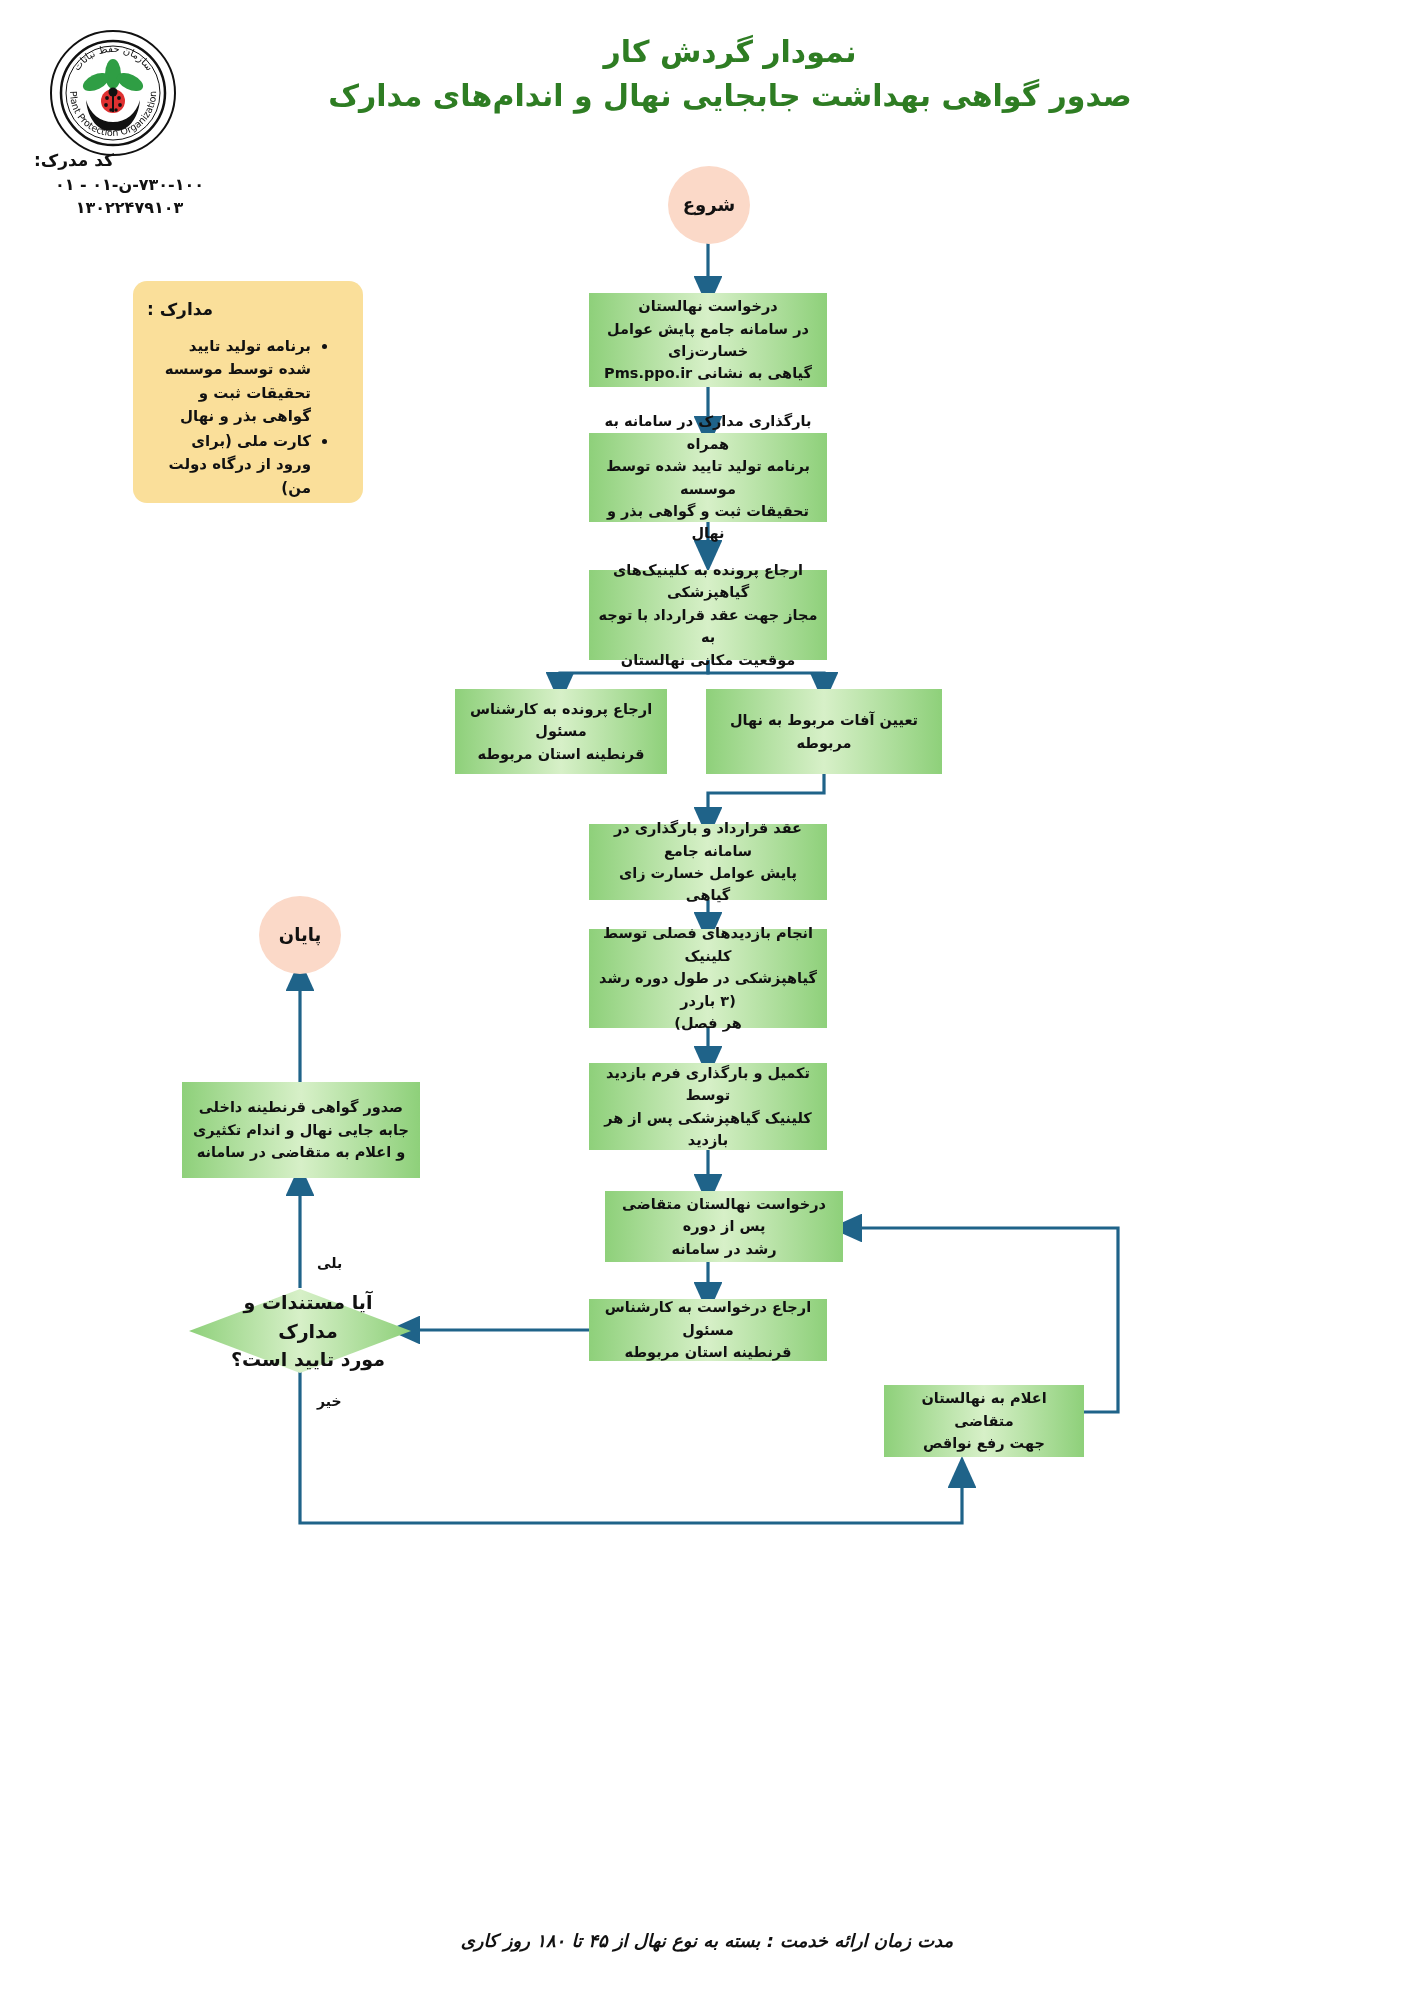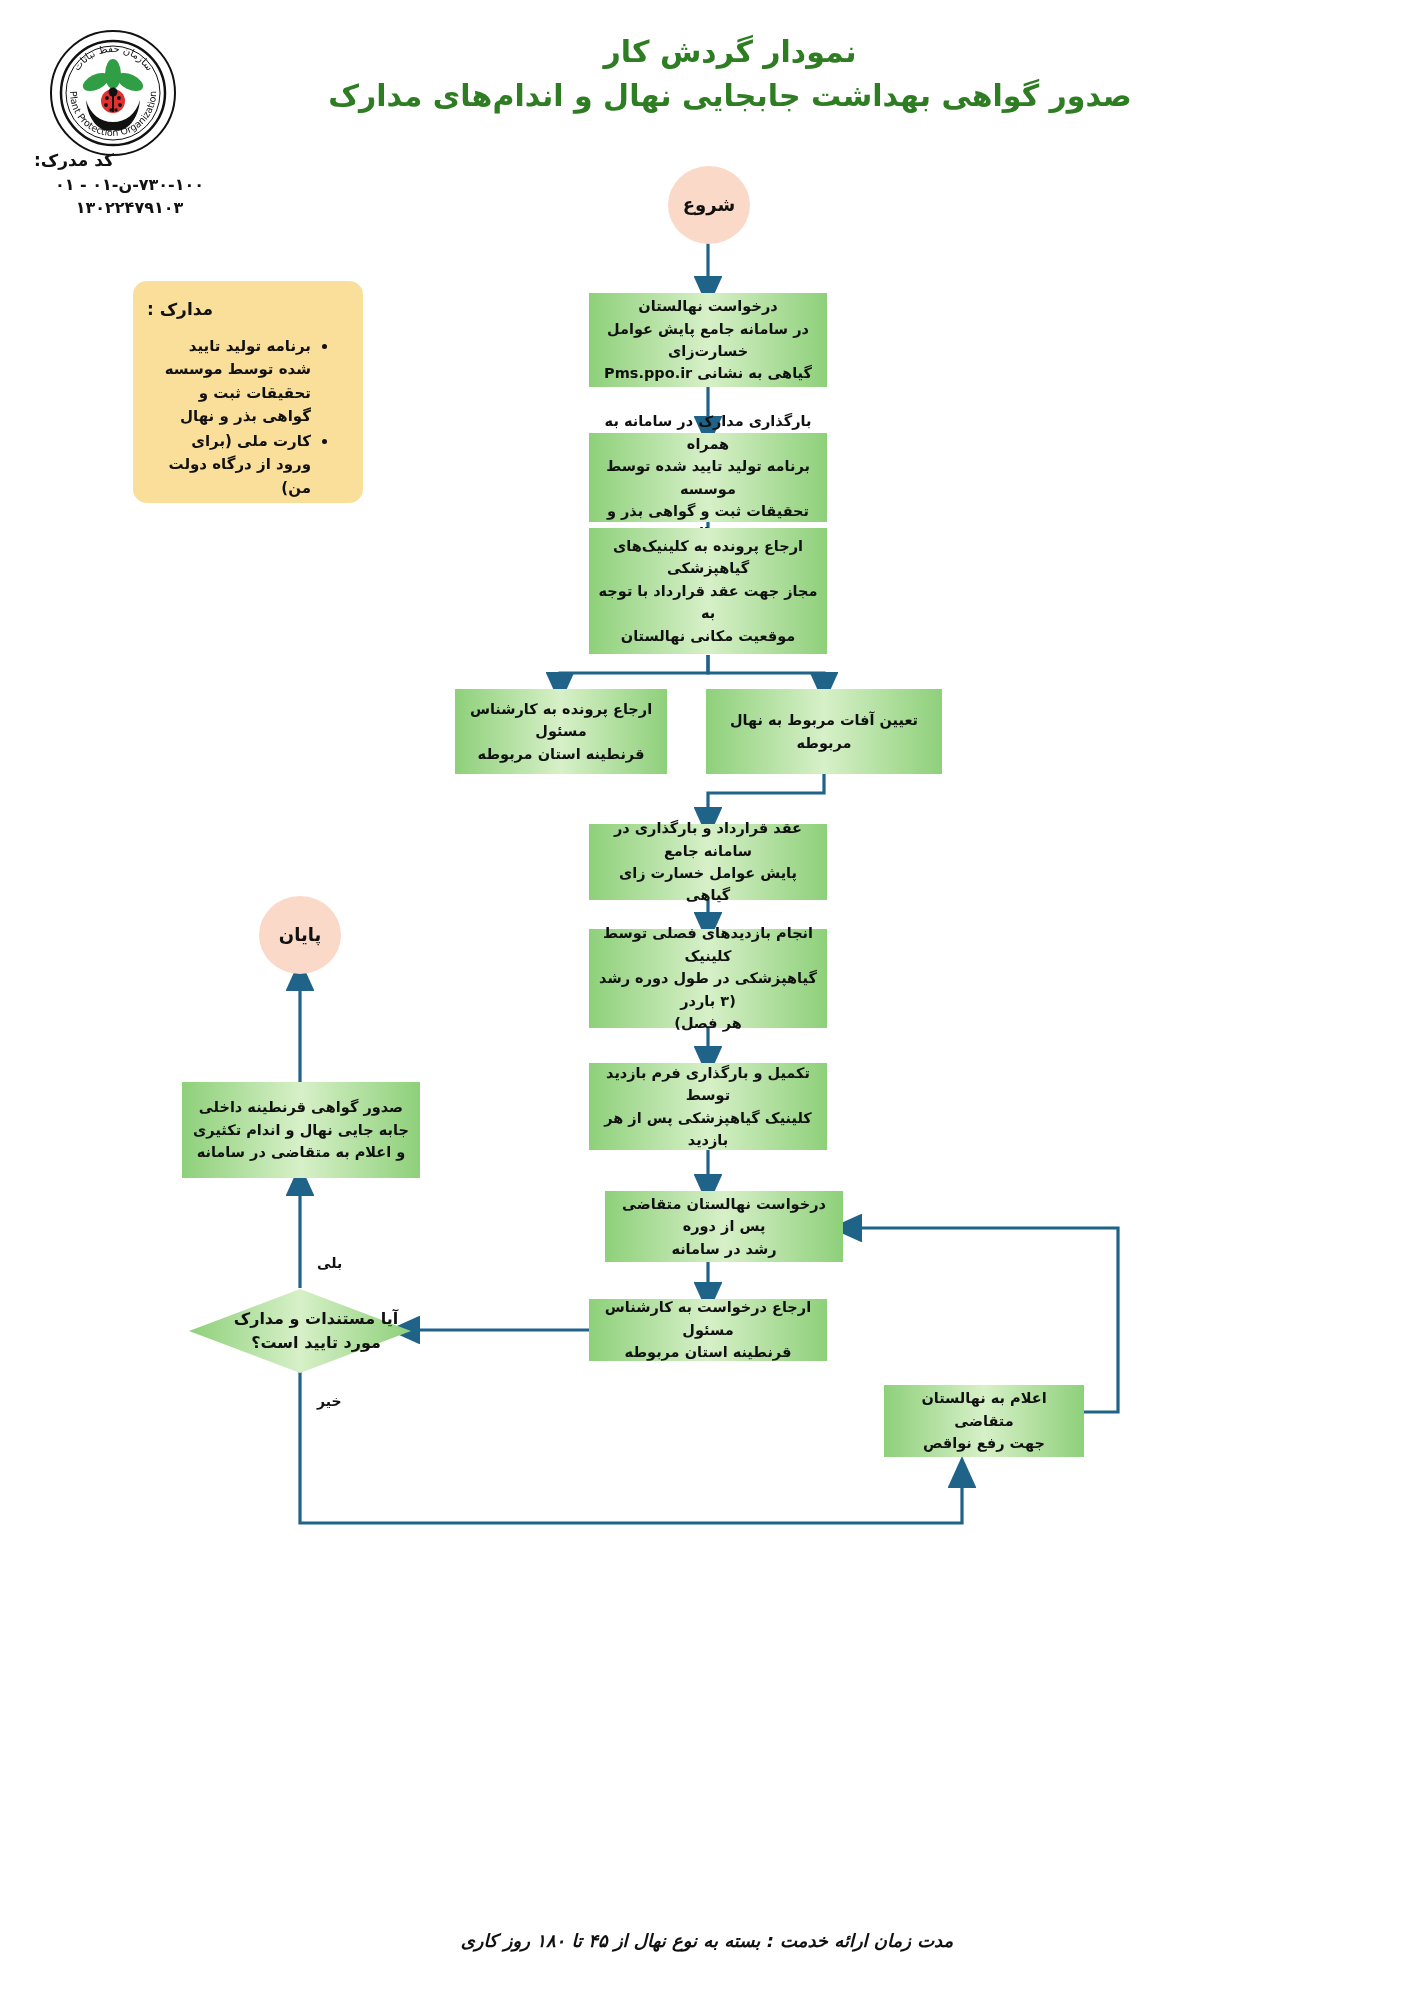--- a/index.html
+++ b/index.html
@@ -39,23 +39,23 @@
 
   
   .node{position:absolute;box-sizing:border-box;display:flex;align-items:center;
         justify-content:center;text-align:center;direction:rtl;color:#111;
         font-weight:bold;line-height:1.55;padding:4px 8px;}
   .proc{background:linear-gradient(90deg,#8ed07a 0%,#d7f0c8 50%,#8ed07a 100%);
         font-size:14.5px;}
   .oval{border-radius:50%;background:#fbd9c8;font-size:18px;font-weight:bold;color:#111;}
   .diamond-wrap{position:absolute;}
   .diamond-wrap svg{position:absolute;left:0;top:0;}
-  .diamond-label{position:absolute;left:16px;top:0;width:100%;height:100%;
+  .diamond-label{position:absolute;left:8px;top:0;width:100%;height:100%;
                  display:flex;align-items:center;justify-content:center;
-                 text-align:center;direction:rtl;font-size:16px;font-weight:bold;
+                 text-align:center;direction:rtl;font-size:19px;font-weight:bold;
                  color:#111;line-height:1.5;padding:0 26px;box-sizing:border-box;}
 
   .edge-label{position:absolute;font-size:14px;font-weight:bold;color:#111;direction:rtl;}
 
   
   .wires{position:absolute;left:0;top:0;width:1414px;height:2000px;pointer-events:none;}
 
   
   .footer{position:absolute;left:0;top:1930px;width:1414px;text-align:center;
           direction:rtl;font-size:18px;font-weight:bold;color:#111;font-style:italic;}
@@ -165,21 +165,21 @@
 در سامانه جامع پایش عوامل خسارت‌زای
 گیاهی به نشانی Pms.ppo.ir</span>
   </div>
 
   <div class="node proc" style="left:589px;top:433px;width:238px;height:89px;">
     <span style="white-space:pre-line">بارگذاری مدارک در سامانه به همراه
 برنامه تولید تایید شده توسط موسسه
 تحقیقات ثبت و گواهی بذر و نهال</span>
   </div>
 
-  <div class="node proc" style="left:589px;top:528px;width:238px;height:126px;">
+  <div class="node proc" style="left:589px;top:570px;width:238px;height:90px;">
     <span style="white-space:pre-line">ارجاع  پرونده به کلینیک‌های گیاهپزشکی
 مجاز جهت عقد قرارداد با توجه به
 موقعیت مکانی نهالستان</span>
   </div>
 
   <div class="node proc" style="left:455px;top:689px;width:212px;height:85px;">
     <span style="white-space:pre-line">ارجاع  پرونده به کارشناس مسئول
 قرنطینه استان مربوطه</span>
   </div>
 

